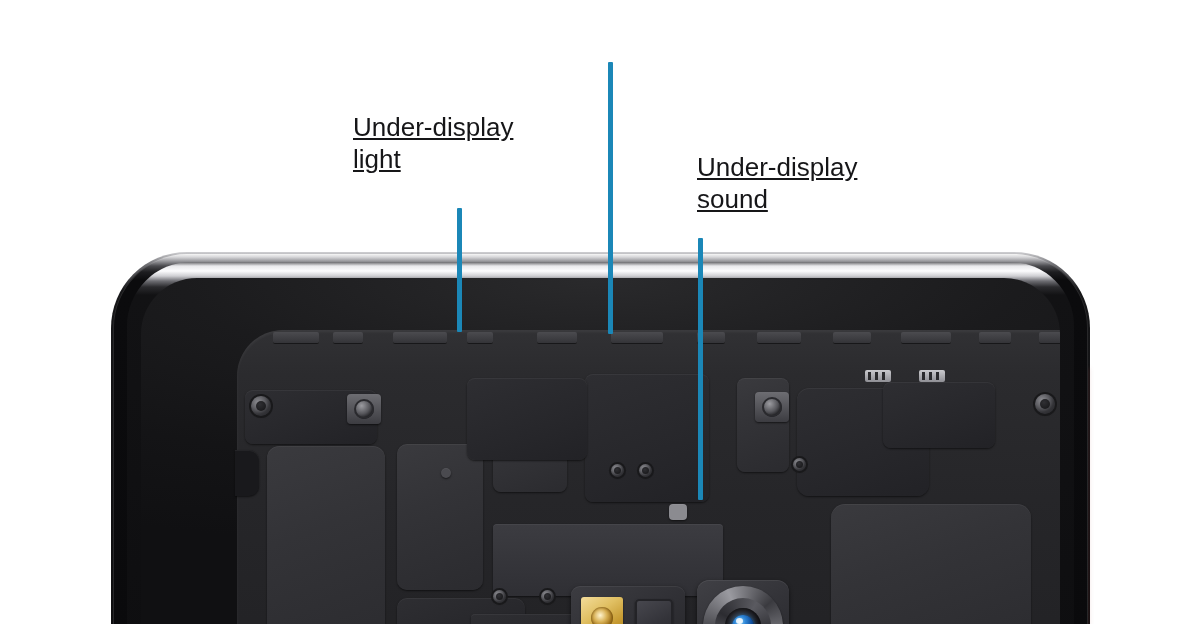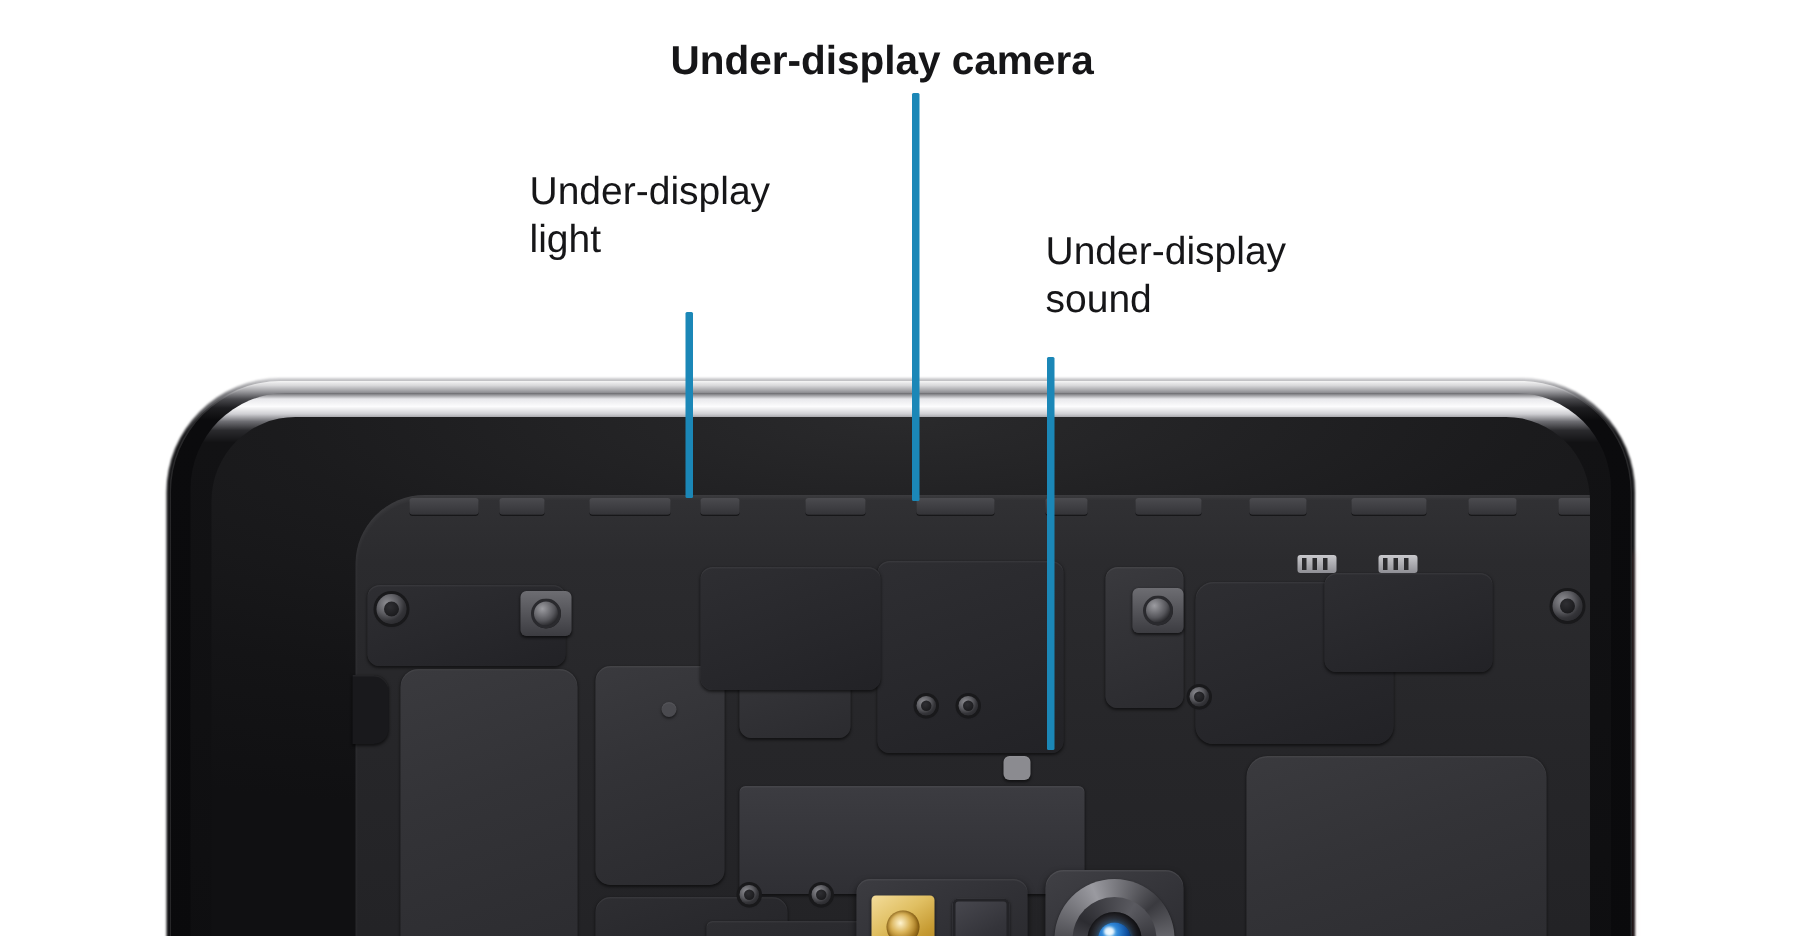--- a/index.html
+++ b/index.html
@@ -181,21 +181,21 @@
   .leader{position:absolute;width:5px;border-radius:1px;}
 
   
   .label{
     position:absolute;color:#161618;
     font-family:"Liberation Sans", sans-serif;
     line-height:1.22;
     white-space:pre-line;
   }
   .label.bold{font-weight:bold;font-size:27px;}
-  .label.reg{font-weight:400;font-size:26px;}
+  .label.reg{font-weight:400;font-size:26px;text-decoration:underline;}
 
   
   .mask-l{position:absolute;left:0;top:248px;width:55px;height:380px;background:#fff;}
   .mask-r{position:absolute;left:1145px;top:248px;width:55px;height:380px;background:#fff;}
 </style>
 </head>
 <body>
 
 <div id="stage">
 
@@ -286,21 +286,20 @@
     </div>
   </div>
 
   <div class="mask-l"></div>
   <div class="mask-r"></div>
 
   <div class="leader" id="leader-0" style="left: 608px; top: 62px; height: 272px; background: rgb(27, 135, 183);"></div>
   <div class="leader" id="leader-1" style="left: 457px; top: 208px; height: 124px; background: rgb(27, 135, 183);"></div>
   <div class="leader" id="leader-2" style="left: 698px; top: 238px; height: 262px; background: rgb(27, 135, 183);"></div>
 
-  <div class="label bold" style="left:447px;top:24px;">Under-display camera</div>
 
   <div class="label reg" style="left:353px;top:112px;">Under-display
 light</div>
 
   <div class="label reg" style="left:697px;top:152px;">Under-display
 sound</div>
 
 </div>
 
 </body></html>

